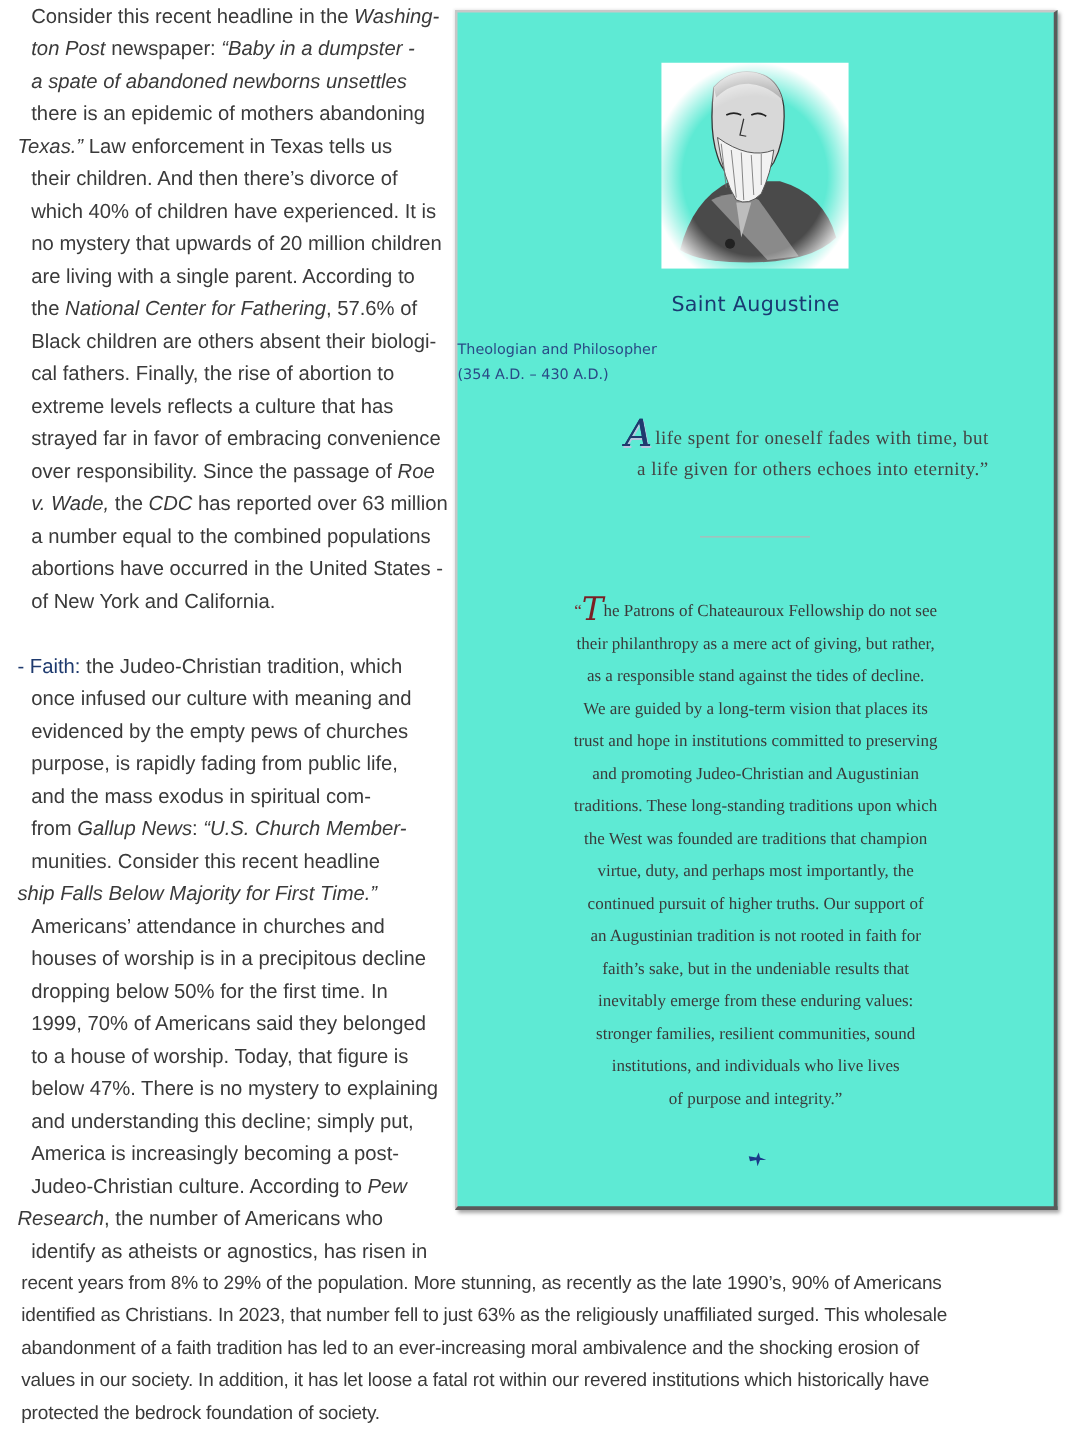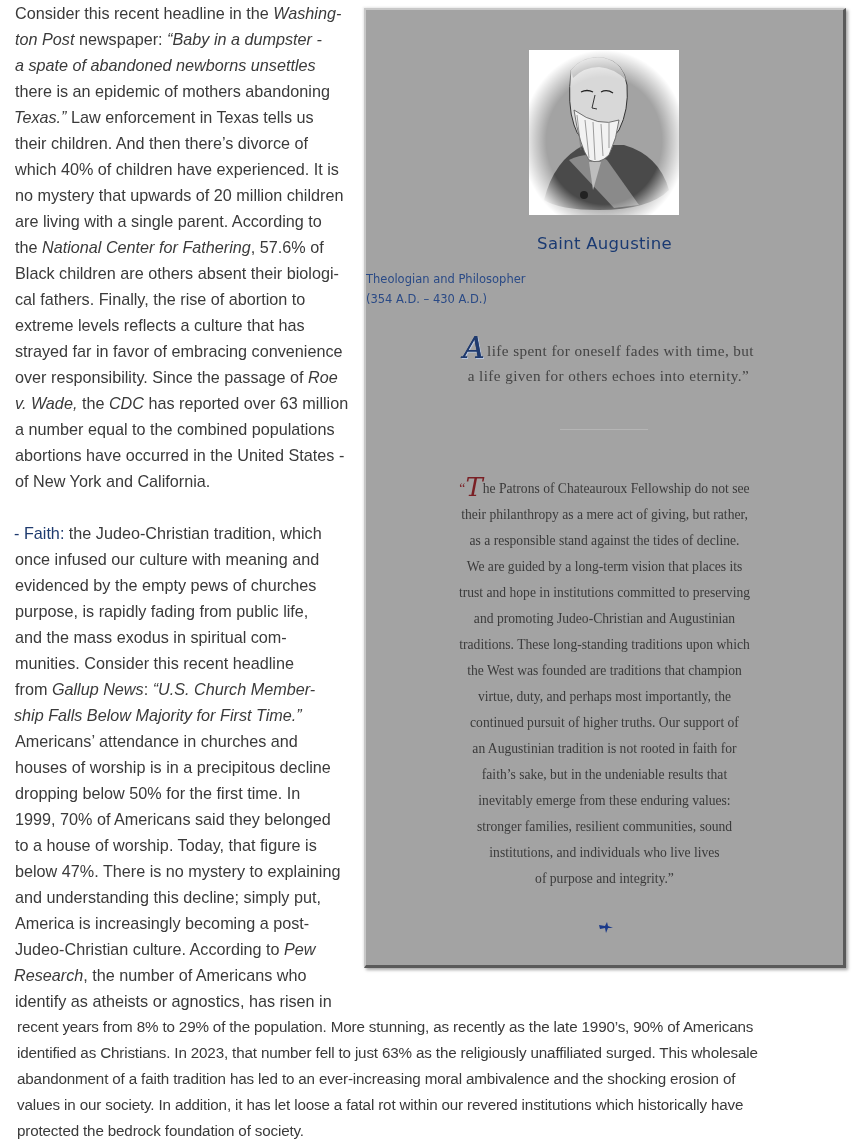--- a/index.html
+++ b/index.html
@@ -5,54 +5,54 @@
   html, body { margin: 0; padding: 0; background: #ffffff; }
   body { width: 852px; height: 1148px; position: relative; overflow: hidden; }
   .sans { font-family: "Liberation Sans", sans-serif; }
   .serif { font-family: "Liberation Serif", "DejaVu Serif", serif; }
   .dv { font-family: "DejaVu Sans", sans-serif; }
 
   .left-col {
     position: absolute; left: 0; top: 0; width: 360px;
     color: #3a3a3a; font-size: 16.2px; line-height: 26px;
   }
-  .line { display: block; white-space: nowrap; padding-left: 15px; }
+  .line { display: block; white-space: nowrap; padding-left: 25px; }
   .line.out { padding-left: 14px; }
   .gap { height: 26px; }
   em { font-style: italic; }
   .faith-label { color: #1e3a6e; }
 
   .bottom-text {
     position: absolute; left: 17px; top: 1014px; width: 830px;
     color: #3a3a3a; font-size: 15.2px; line-height: 26px;
     letter-spacing: -0.15px;
   }
   .bottom-text .line { padding-left: 0; }
 
   .card {
     position: absolute; left: 364px; top: 8px; width: 477px; height: 955px;
-    background: #a3a3a3;
+    background: #5eead4;
     border-top: 2px solid #c8c8c8; border-left: 2px solid #c8c8c8;
     border-right: 3px solid #5a5a5a; border-bottom: 3px solid #5a5a5a;
     box-shadow: 2px 2px 3px rgba(0,0,0,0.35), -1px -1px 2px rgba(0,0,0,0.08);
   }
   .portrait { position: absolute; left: 163px; top: 40px; width: 150px; height: 165px; }
   .name {
     position: absolute; left: 0; right: 0; top: 224px; text-align: center;
     color: #1a3a72; font-size: 16.5px; letter-spacing: 0.3px;
   }
   .role, .dates {
     position: absolute; left: 0; right: 0; 
     color: #2a4a86; font-size: 11.5px;
   }
   .role { top: 262px; }
   .dates { top: 282px; }
 
   .quote1 {
-    position: absolute; left: 60px; right: 52px; top: 328px; text-align: center;
+    position: absolute; left: 60px; right: 52px; top: 328px; text-align: right;
     color: #444444; font-size: 15.2px; line-height: 25px; letter-spacing: 0.4px;
   }
   .dropcap-a {
     font-family: "DejaVu Serif", serif; font-style: italic; color: #1f3a6e;
     font-size: 30px; line-height: 20px; vertical-align: -2px; margin-right: 2px;
     text-shadow: 0 0 0 #1f3a6e, 1px 1px 0 #b8c6df;
   }
   .divider {
     position: absolute; left: 194px; width: 88px; top: 419px; height: 1px; background: #b5b5b5;
   }
@@ -92,22 +92,22 @@
       <span class="line"><span>abortions have occurred in the United States -</span></span>
       <span class="line"><span>of New York and California.</span></span>
     </div>
   <div class="gap"></div>
   <div id="faith-para">
       <span class="line out"><span class="faith-label">- Faith:</span><span> the Judeo-Christian tradition, which</span></span>
       <span class="line"><span>once infused our culture with meaning and</span></span>
       <span class="line"><span>evidenced by the empty pews of churches</span></span>
       <span class="line"><span>purpose, is rapidly fading from public life,</span></span>
       <span class="line"><span>and the mass exodus in spiritual com-</span></span>
+      <span class="line"><span>from </span><em>Gallup News</em><span>: </span><em>“U.S. Church Member-</em></span>
       <span class="line"><span>munities. Consider this recent headline</span></span>
-      <span class="line"><span>from </span><em>Gallup News</em><span>: </span><em>“U.S. Church Member-</em></span>
       <span class="line out"><em>ship Falls Below Majority for First Time.”</em></span>
       <span class="line"><span>Americans’ attendance in churches and</span></span>
       <span class="line"><span>houses of worship is in a precipitous decline</span></span>
       <span class="line"><span>dropping below 50% for the first time. In</span></span>
       <span class="line"><span>1999, 70% of Americans said they belonged</span></span>
       <span class="line"><span>to a house of worship. Today, that figure is</span></span>
       <span class="line"><span>below 47%. There is no mystery to explaining</span></span>
       <span class="line"><span>and understanding this decline; simply put,</span></span>
       <span class="line"><span>America is increasingly becoming a post-</span></span>
       <span class="line"><span>Judeo-Christian culture. According to </span><em>Pew</em></span>

